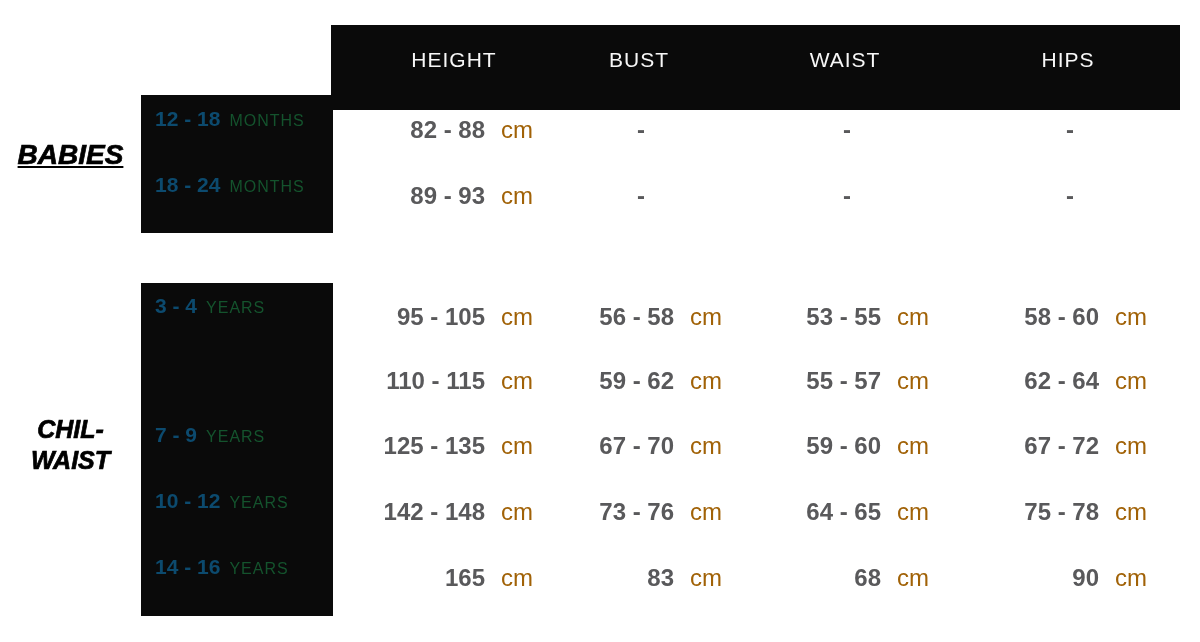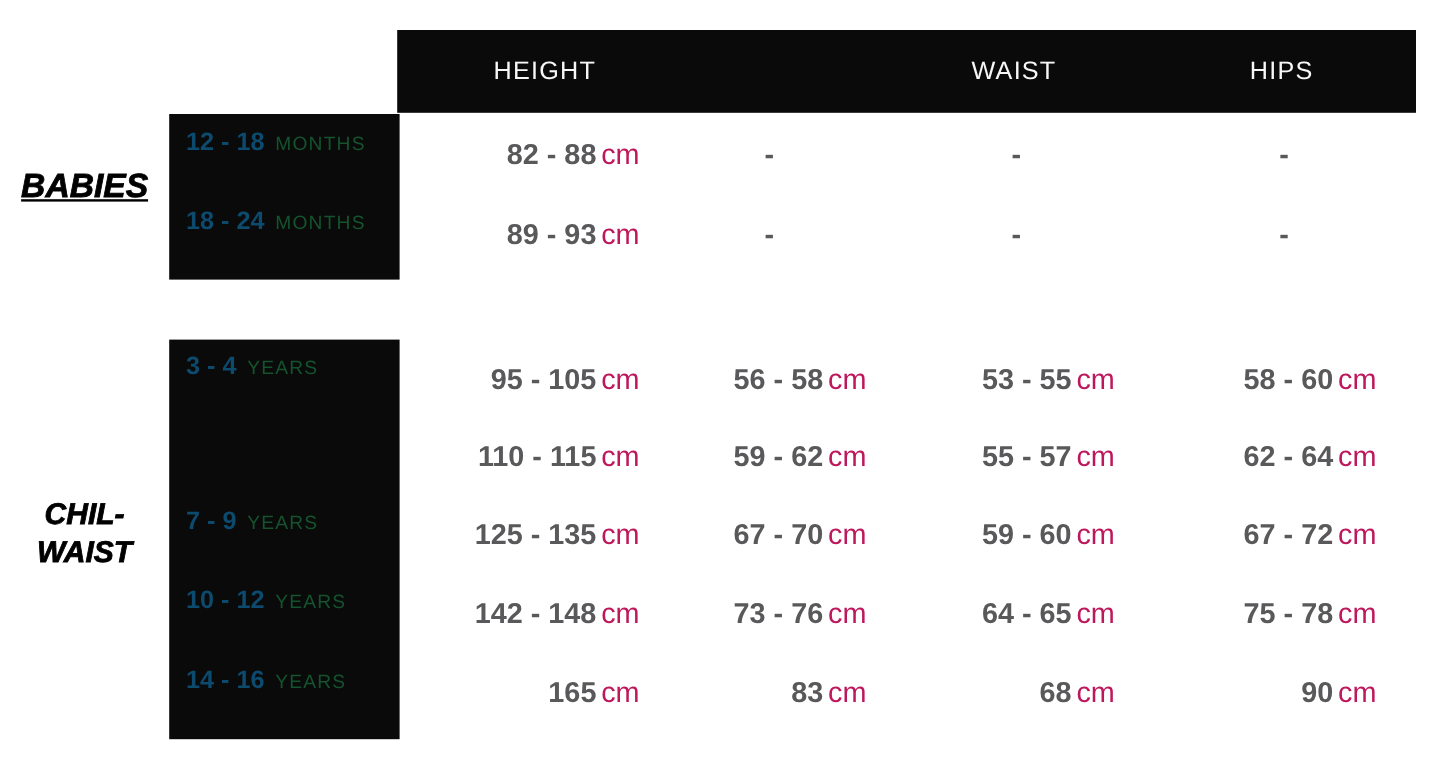--- a/index.html
+++ b/index.html
@@ -1,21 +1,21 @@
 <!DOCTYPE html>
 <html><head>
 <meta charset="utf-8">
 <style>
   html,body{margin:0;padding:0;background:#fff;}
   .sheet{
     position:relative;width:1200px;height:642px;background:#ffffff;overflow:hidden;
     font-family:"Liberation Sans","DejaVu Sans",sans-serif;
   }
   
-  .header-bar{position:absolute;left:331px;top:25px;width:849px;height:69px;background:#0a0a0a;}
+  .header-bar{position:absolute;left:331px;top:25px;width:849px;height:85px;background:#0a0a0a;}
   .hcell{position:absolute;top:0;width:200px;height:69px;line-height:69px;text-align:center;
          color:#f7f7f7;font-size:21px;letter-spacing:1px;}
   .hc1{left:23px}.hc2{left:208px}.hc3{left:414px}.hc4{left:637px}
   
   .group-box{position:absolute;background:#0a0a0a;}
   .babies-box{left:141px;top:95px;width:192px;height:138px;}
   .children-box{left:141px;top:283px;width:192px;height:333px;}
   
   .group-label{position:absolute;left:0;width:141px;text-align:center;color:#000;
                font-weight:900;font-style:italic;-webkit-text-stroke:0.7px #000;}
@@ -24,38 +24,39 @@
   
   .row{position:absolute;left:0;width:1200px;height:36px;}
   .rb1{top:112px}.rb2{top:178px}
   .rc1{top:299px}.rc2{top:363px}.rc3{top:428px}.rc4{top:494px}.rc5{top:560px}
   .cell{position:absolute;line-height:36px;white-space:nowrap;}
   .label{left:155px;top:-11px;}
   .label .range{font-weight:bold;font-size:21px;color:#0c4a6e;}
   .label .suffix{font-size:16px;color:#14532d;letter-spacing:1px;margin-left:9px;}
   .v{font-size:24px;}
   .v .num{font-weight:bold;color:#59595b;}
-  .v .unit{color:#be185d;margin-left:4px;}
+  .v .unit{color:#a16207;margin-left:16px;}
   .v .unit:empty{display:none;}
   .height{right:667px;text-align:right;}
   .bust{right:478px;text-align:right;}
   .waist{right:271px;text-align:left;}
   .hips{right:53px;text-align:right;}
   .d{width:200px;text-align:center;right:auto;}
   .bust.d{left:541px;}
   .waist.d{left:747px;}
   .hips.d{left:970px;}
 </style>
 </head>
 <body>
 
 <div class="sheet">
 
   <div class="header-bar">
     <div class="hcell hc1">HEIGHT</div>
+    <div class="hcell hc2">BUST</div>
     <div class="hcell hc3">WAIST</div>
     <div class="hcell hc4">HIPS</div>
   </div>
 
   <div class="group-box babies-box"></div>
   <div class="group-box children-box"></div>
 
   <div class="group-label babies-label">BABIES</div>
   <div class="group-label children-label">
     <div>CHIL-</div>

